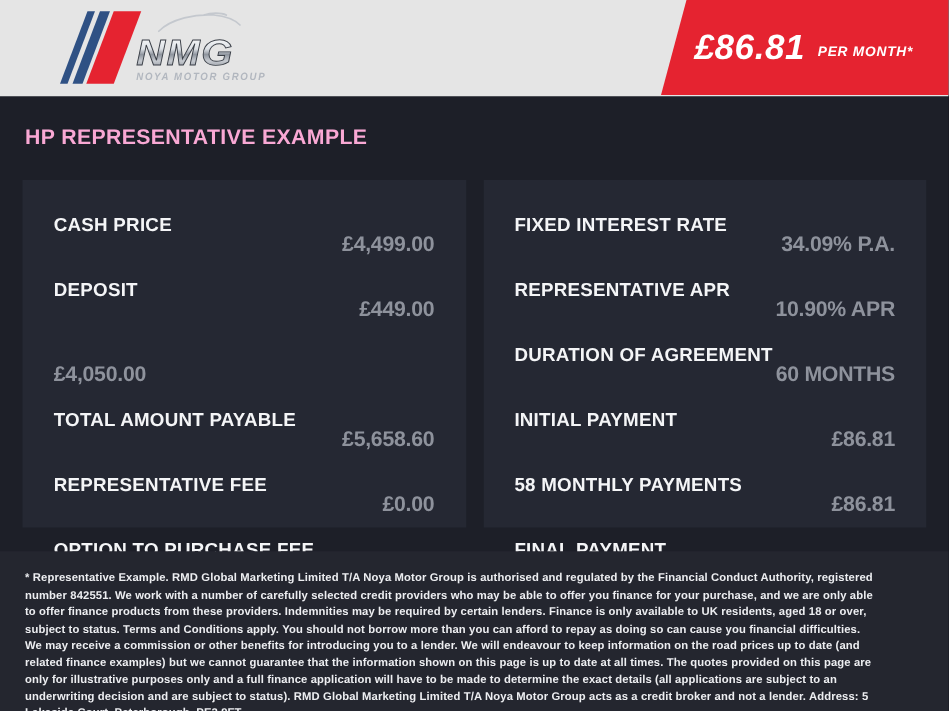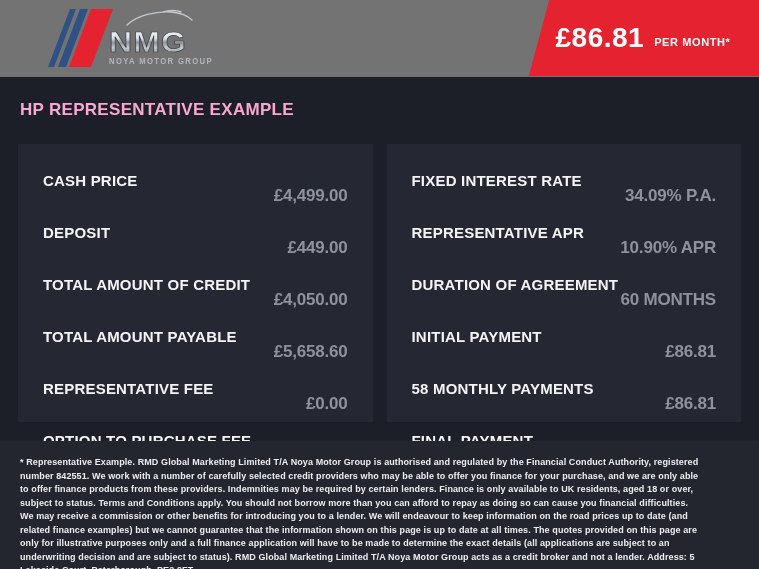--- a/index.html
+++ b/index.html
@@ -10,22 +10,23 @@
     width: 759px; height: 569px;
     background: #1d1f28;
     display: flex; flex-direction: column;
     overflow: hidden; position: relative;
   }
 
   
   .header {
     position: relative;
     height: 77px; flex: 0 0 77px;
-    background: #737373;
+    background: #e5e5e5;
     overflow: hidden;
+    font-style: italic;
   }
   .logo { position: absolute; left: 45px; top: 7px; }
 
   .price-banner {
     position: absolute; top: 0; right: -40px;
     width: 260px; height: 76px;
     background: #e52330;
     transform: skewX(-15deg);
   }
   .banner-inner {
@@ -130,21 +131,20 @@
       <section class="panel">
         <div class="finance-row">
           <span class="finance-label">CASH PRICE</span>
           <span class="finance-value">£4,499.00</span>
         </div>
         <div class="finance-row">
           <span class="finance-label">DEPOSIT</span>
           <span class="finance-value">£449.00</span>
         </div>
         <div class="finance-row">
-          <span class="finance-label">TOTAL AMOUNT OF CREDIT</span>
           <span class="finance-value">£4,050.00</span>
         </div>
         <div class="finance-row">
           <span class="finance-label">TOTAL AMOUNT PAYABLE</span>
           <span class="finance-value">£5,658.60</span>
         </div>
         <div class="finance-row">
           <span class="finance-label">REPRESENTATIVE FEE</span>
           <span class="finance-value">£0.00</span>
         </div>

